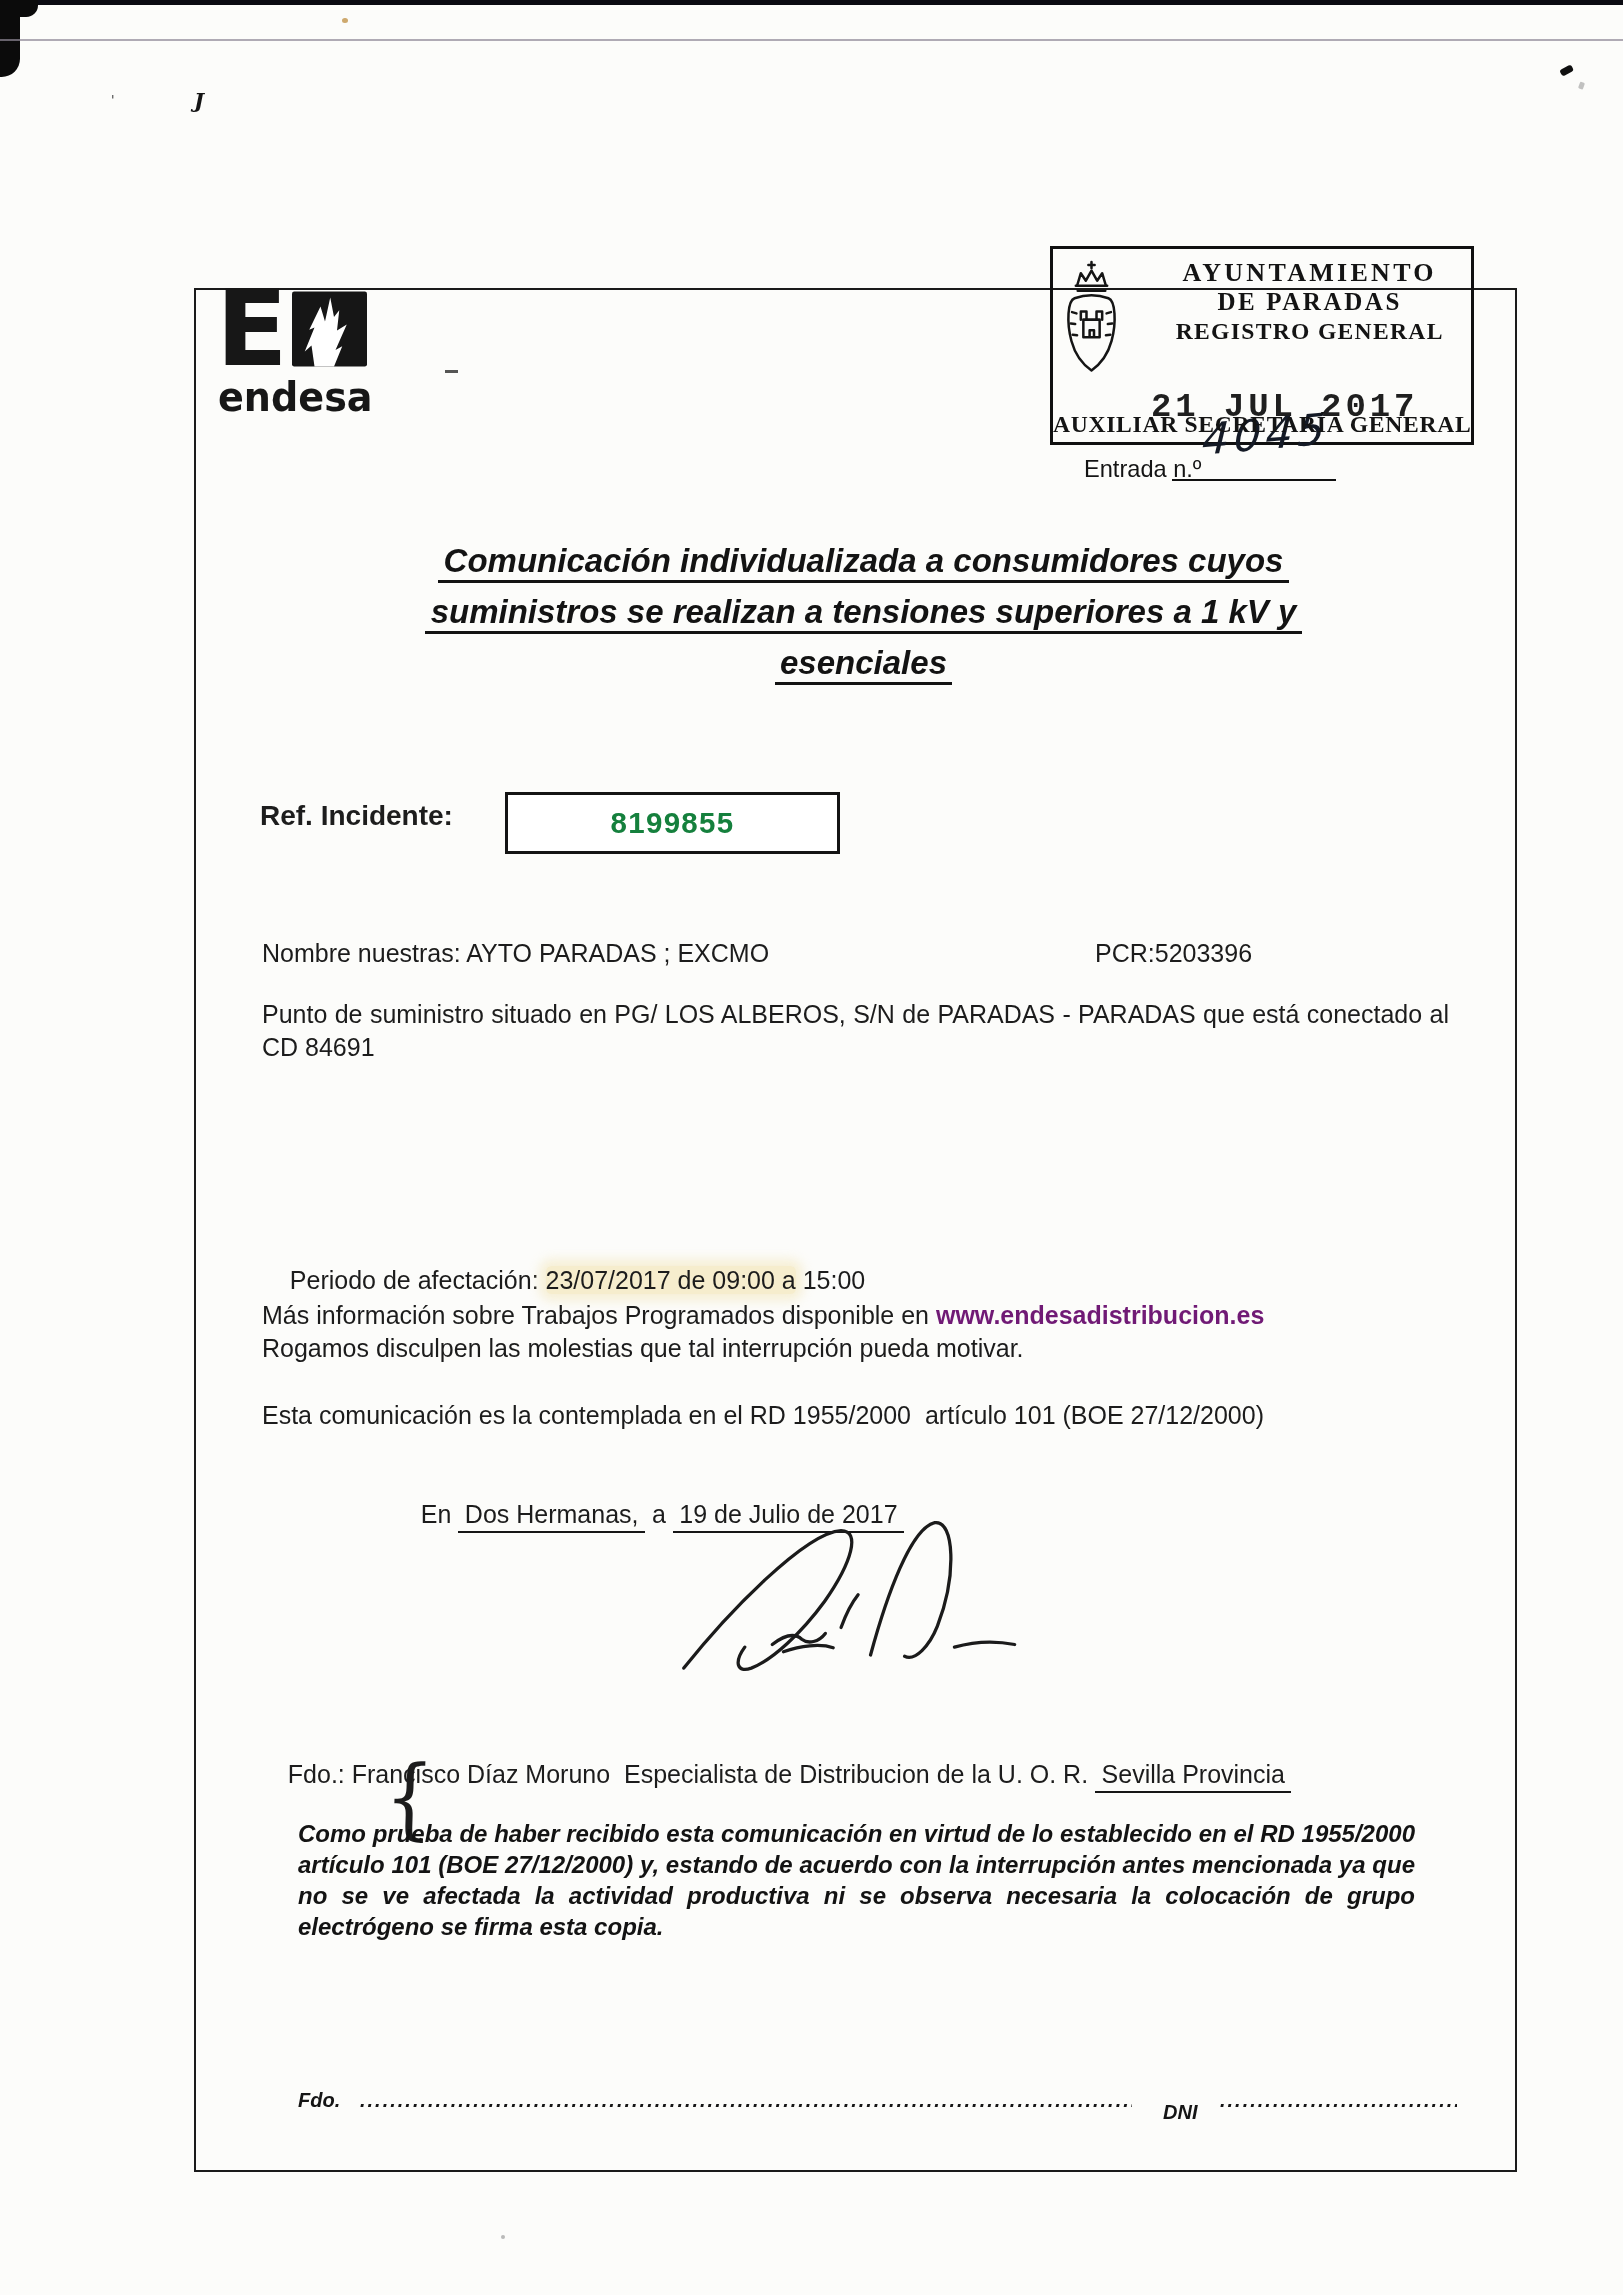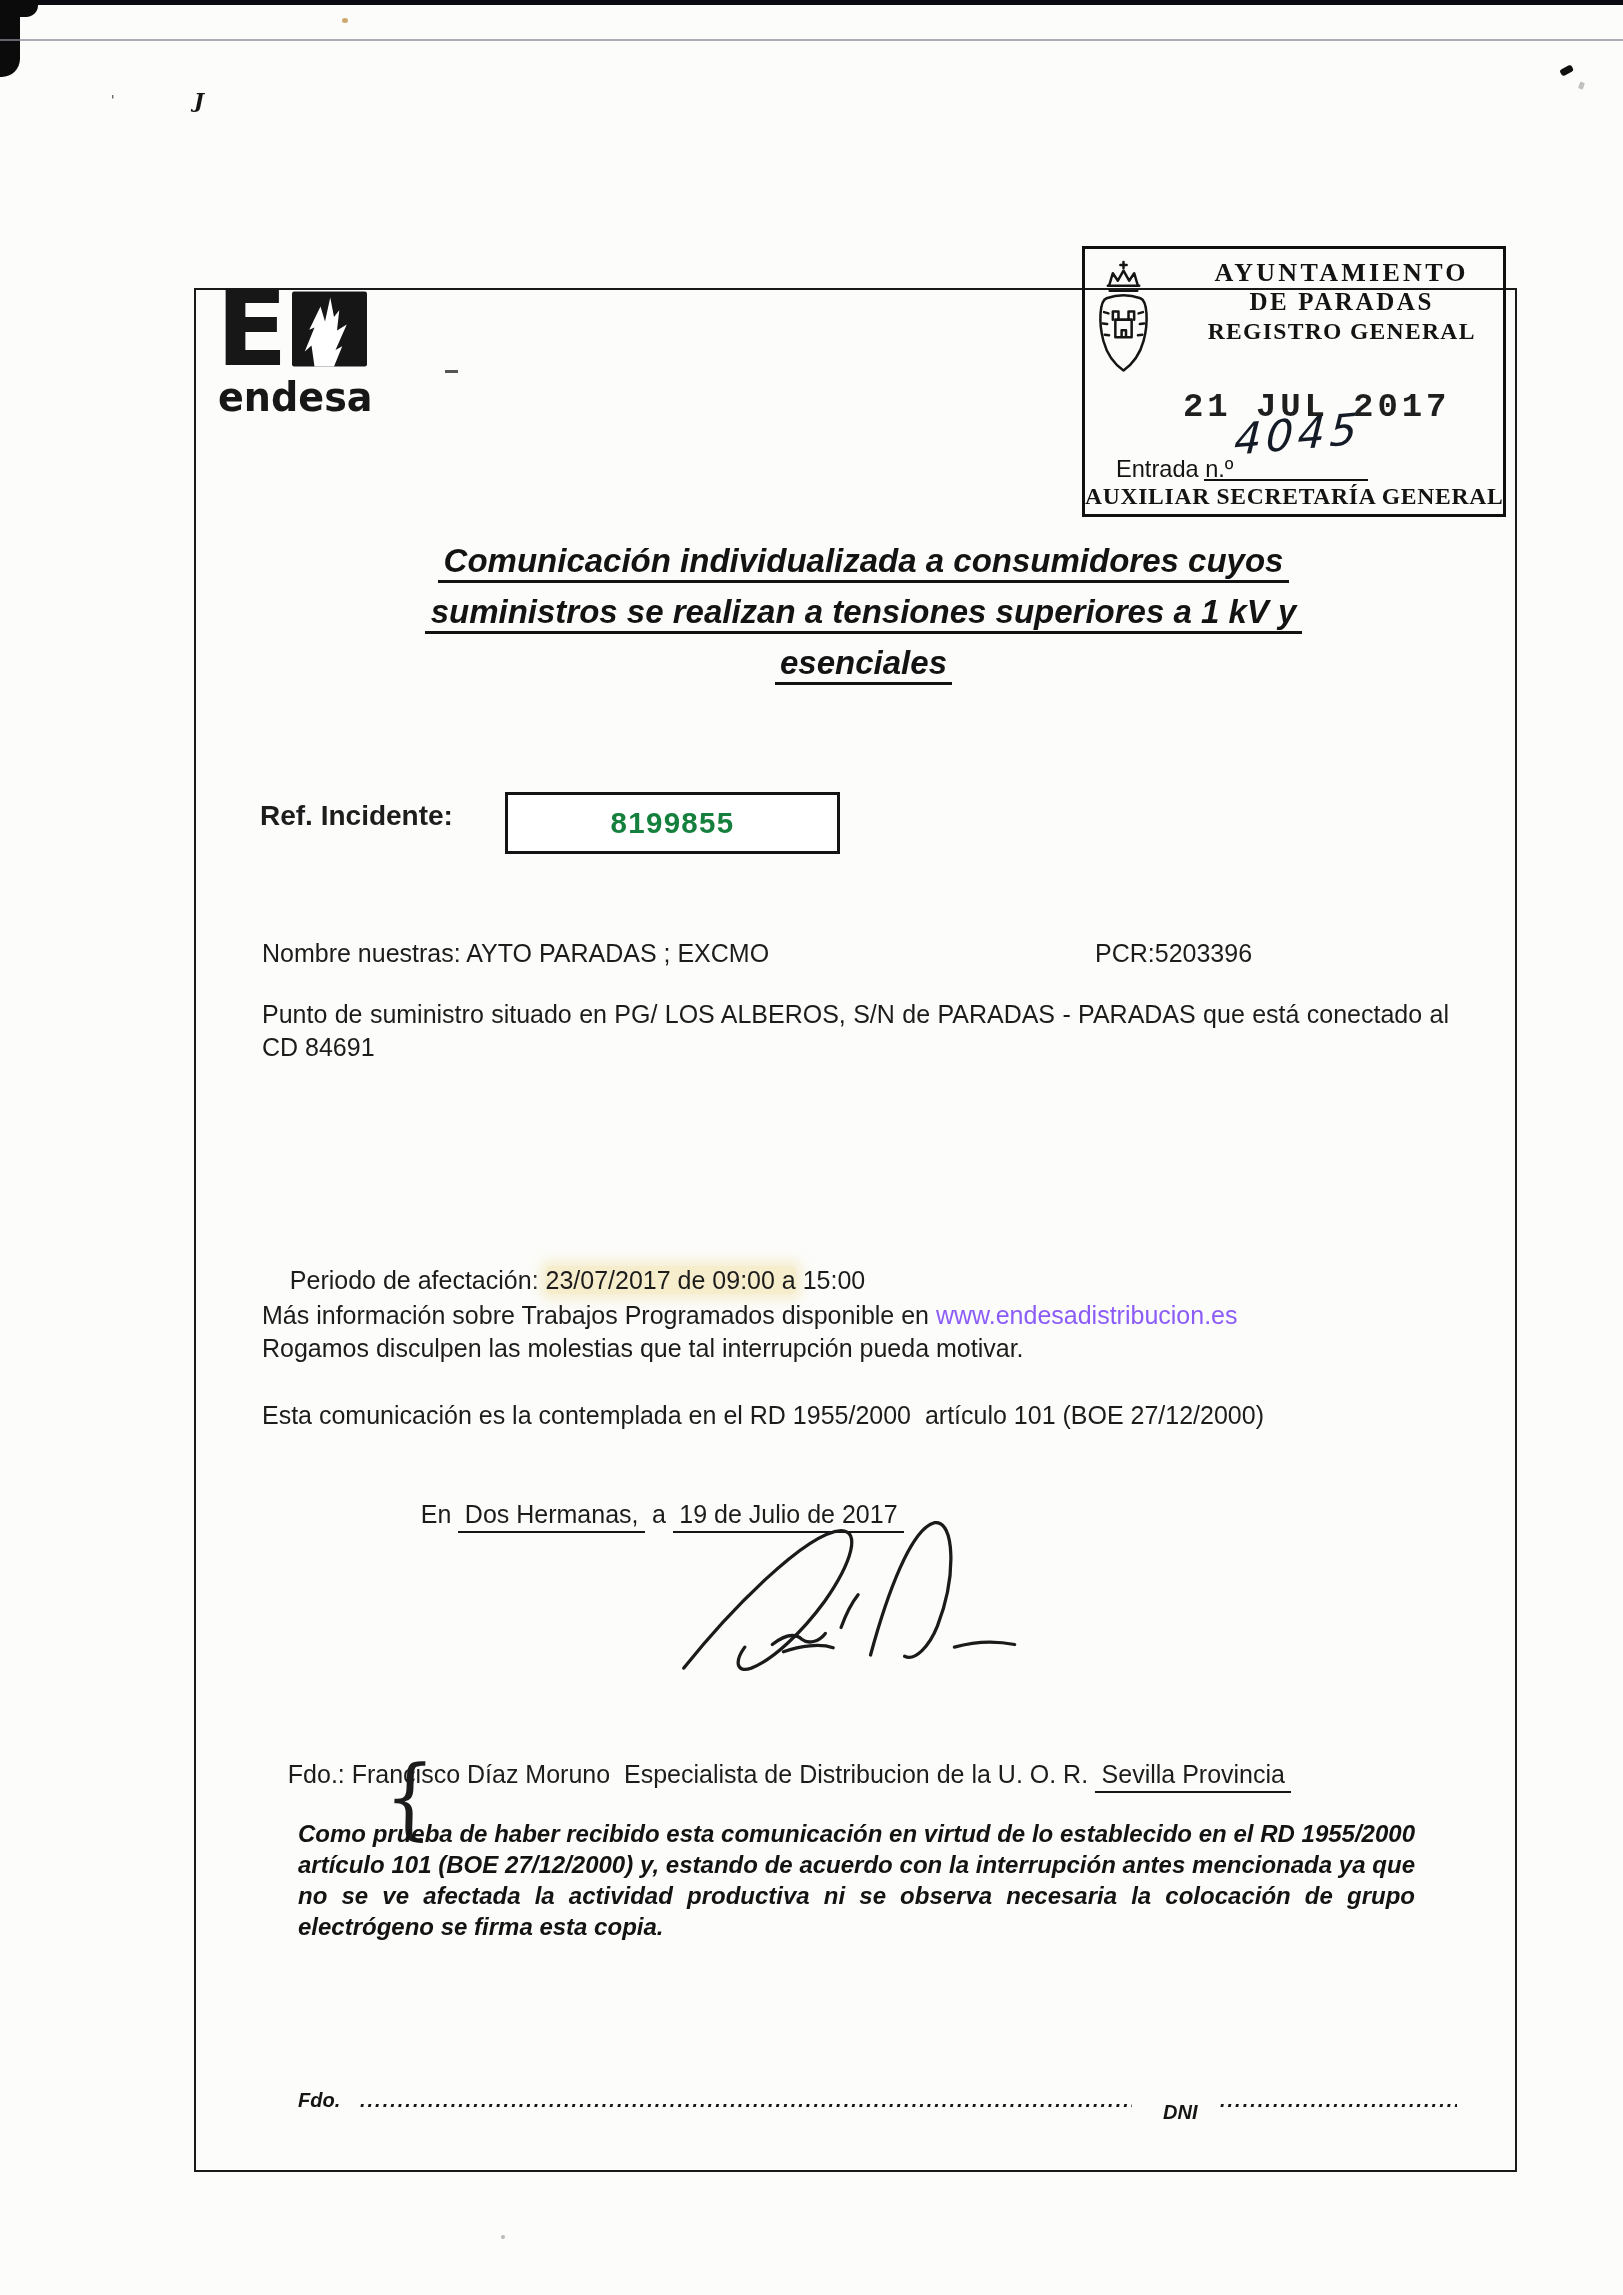--- a/index.html
+++ b/index.html
@@ -27,21 +27,21 @@
   
   #doc-border { left:194px; top:288px; width:1323px; height:1884px; border:2.6px solid #1a1a1a; }
 
   
   #logo { left:216px; top:289px; display:flex; align-items:flex-start; }
   #logo-letter { font-family:"DejaVu Sans", sans-serif; font-weight:700; font-size:105px; line-height:.78; letter-spacing:-2.6px; color:#171717; }
   #logo-mark { width:75px; height:80px; margin-left:6.5px; }
   #logo-word { left:218px; top:373px; font-family:"DejaVu Sans", sans-serif; font-weight:700; font-size:41px; color:#171717; transform:scaleX(.93); transform-origin:left top; letter-spacing:0; }
 
   
-  #stamp { left:1050px; top:246px; width:424px; height:271px; border:3.9px solid #101010; color:#141414;margin-left:32px; }
+  #stamp { left:1050px; top:246px; width:424px; height:199px; border:3.9px solid #101010; color:#141414; }
   #stamp-arms { left:3.9px; top:7.9px; width:69px; height:124px; }
   .stamp-line { position:absolute; left:98px; right:2.6px; text-align:center; font-family:"Liberation Serif", serif; font-weight:700; white-space:nowrap; }
   #stamp-l1 { top:9.2px;  font-size:26px; letter-spacing:3.3px; }
   #stamp-l2 { top:39px;  font-size:25px; letter-spacing:2.6px; }
   #stamp-l3 { top:69px; font-size:23.6px; letter-spacing:1.3px; }
   #stamp-date { position:absolute; left:98px; width:216px; top:139px; text-align:right; font-family:Liberation Mono, monospace; font-weight:700; font-size:34px; letter-spacing:3.9px; opacity:.95; white-space:nowrap; }
   #stamp-entry-label { position:absolute; left:31px; top:207px; font:400 23.6px "Liberation Sans", sans-serif; white-space:nowrap; }
   #stamp-entry-line { position:absolute; left:119px; width:164px; top:208px; height:23.6px; border-bottom:2.6px solid #101010; }
   #stamp-scrawl { position:absolute; left:149px; top:160px; font-family:"DejaVu Sans", sans-serif; font-style:italic; font-size:43px; letter-spacing:4.6px; color:#141a26; transform:rotate(-5deg) skewX(-8deg); }
   #stamp-footer { position:absolute; left:0; right:0; bottom:3.9px; text-align:center; font-family:"Liberation Serif", serif; font-weight:700; font-size:23.6px; letter-spacing:0.7px; white-space:nowrap; }
@@ -56,21 +56,21 @@
   #ref-value { display:block; text-align:center; line-height:56px; font-weight:700; font-size:29.5px; letter-spacing:1.3px; color:#15803d; }
 
   .body-txt { font-size:25px; line-height:33px; color:#1c1c1c; }
   #client { left:262px; top:937px; width:1188px; }
   #client-pcr { position:absolute; left:833px; top:0; }
   #supply { left:262px; top:998px; width:1187px; text-align:justify; }
   #reason { left:262px; top:1097px; width:1187px; text-align:justify; }
   #period { left:262px; top:1231px; white-space:pre-wrap; }
   #period-highlight { background:rgba(240,224,168,.55); box-shadow:0 0 10.5px 6.5px rgba(240,224,168,.45); border-radius:5.2px;margin-top:36px; }
   #info { left:262px; top:1299px; width:1187px; }
-  #info b, #info .b { font-weight:400; color:#8b5cf6; }
+  #info b, #info .b { font-weight:700; color:#701a75; }
   #legal { left:262px; top:1399px; white-space:pre-wrap; }
   #place { left:393px; top:1465px; white-space:pre-wrap; }
   #sig { left:674px; top:1516px; }
   #signer { left:260px; top:1725px; width:1257px; white-space:pre-wrap; }
   #brace { left:385px; top:1753px; font:300 77px "DejaVu Serif", serif; color:#1c1c1c; transform:scaleY(1.15) rotate(2deg); }
   #receipt { left:298px; top:1818px; width:1117px; text-align:justify; font-style:italic; font-weight:700; font-size:24px; line-height:31px; color:#131313; }
 
   #signline { left:298px; top:2089px; width:1159px; height:39px; font-style:italic; font-weight:700; font-size:20px; color:#151515; }
   #fdo-label { position:absolute; left:0; top:0; }
   #fdo-dots  { position:absolute; left:62px; top:0; width:772px; overflow:hidden; white-space:nowrap; letter-spacing:2px; }

